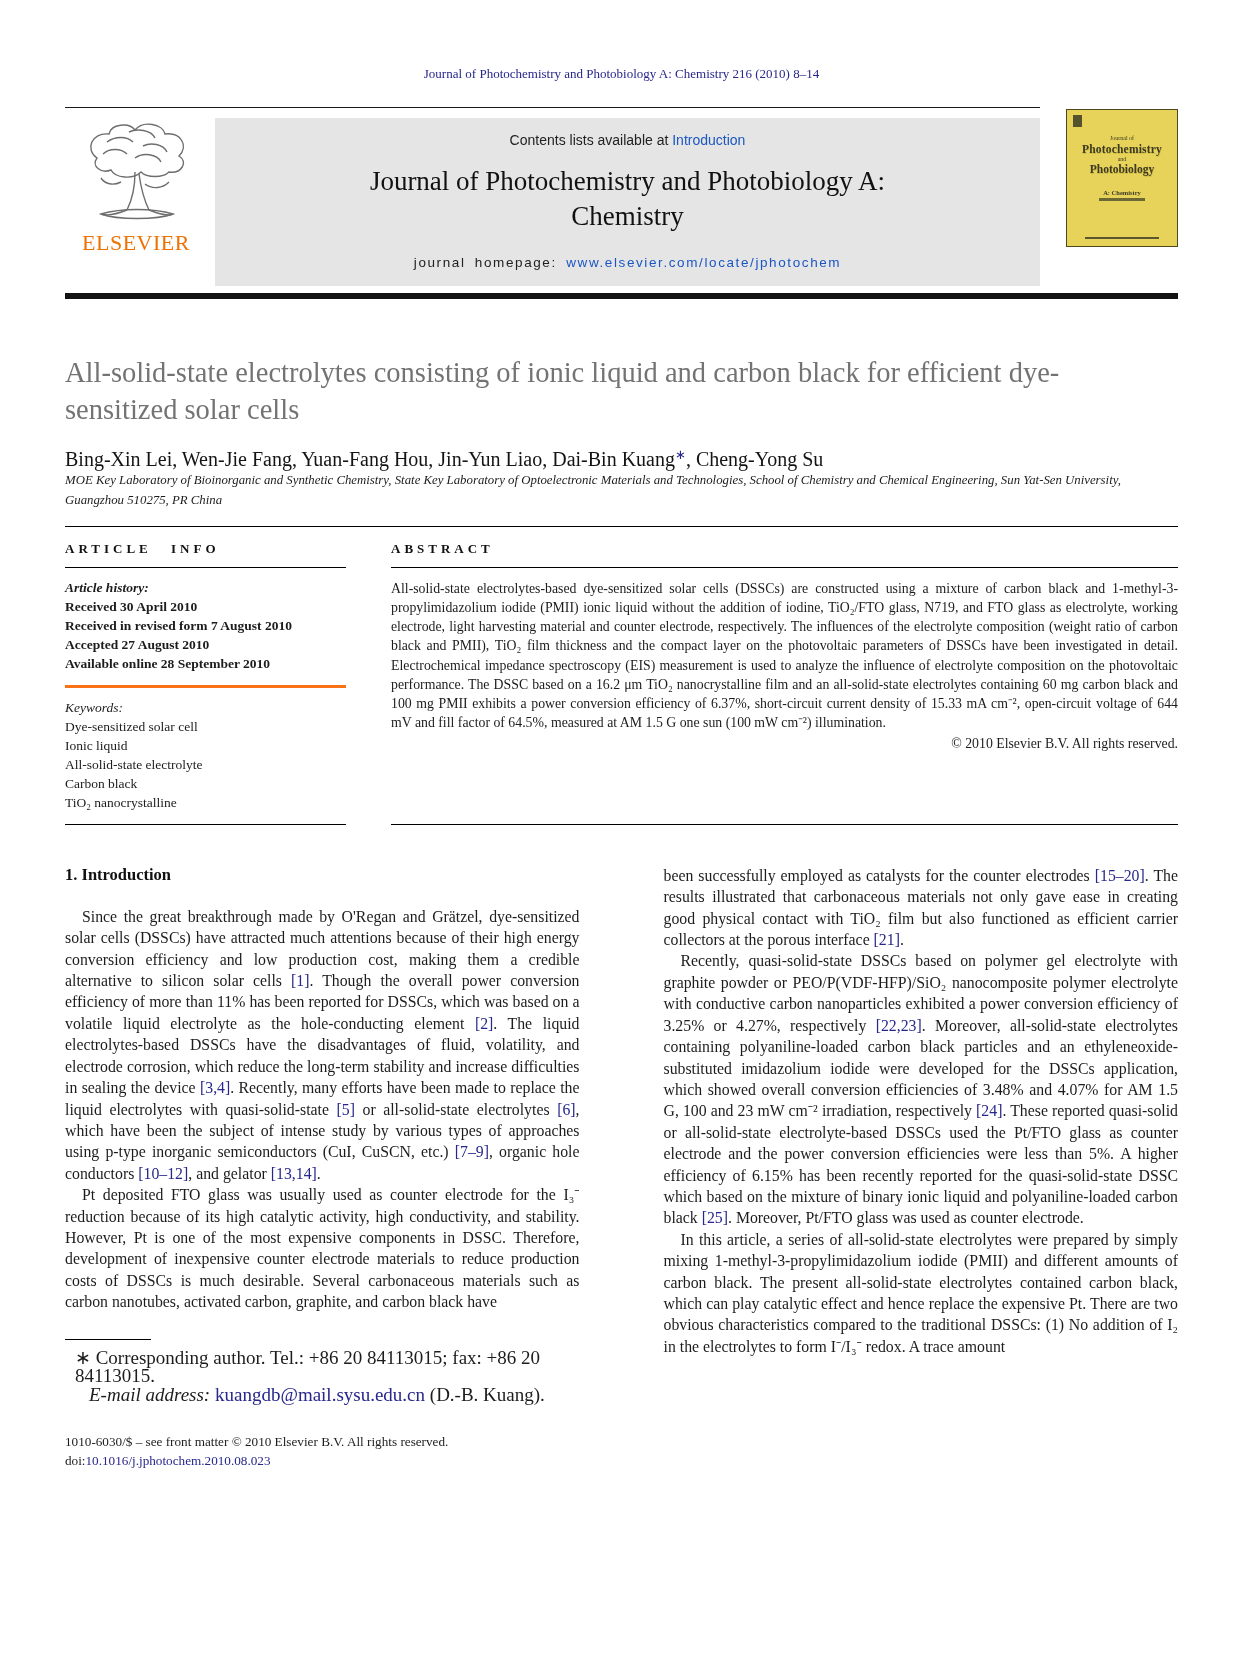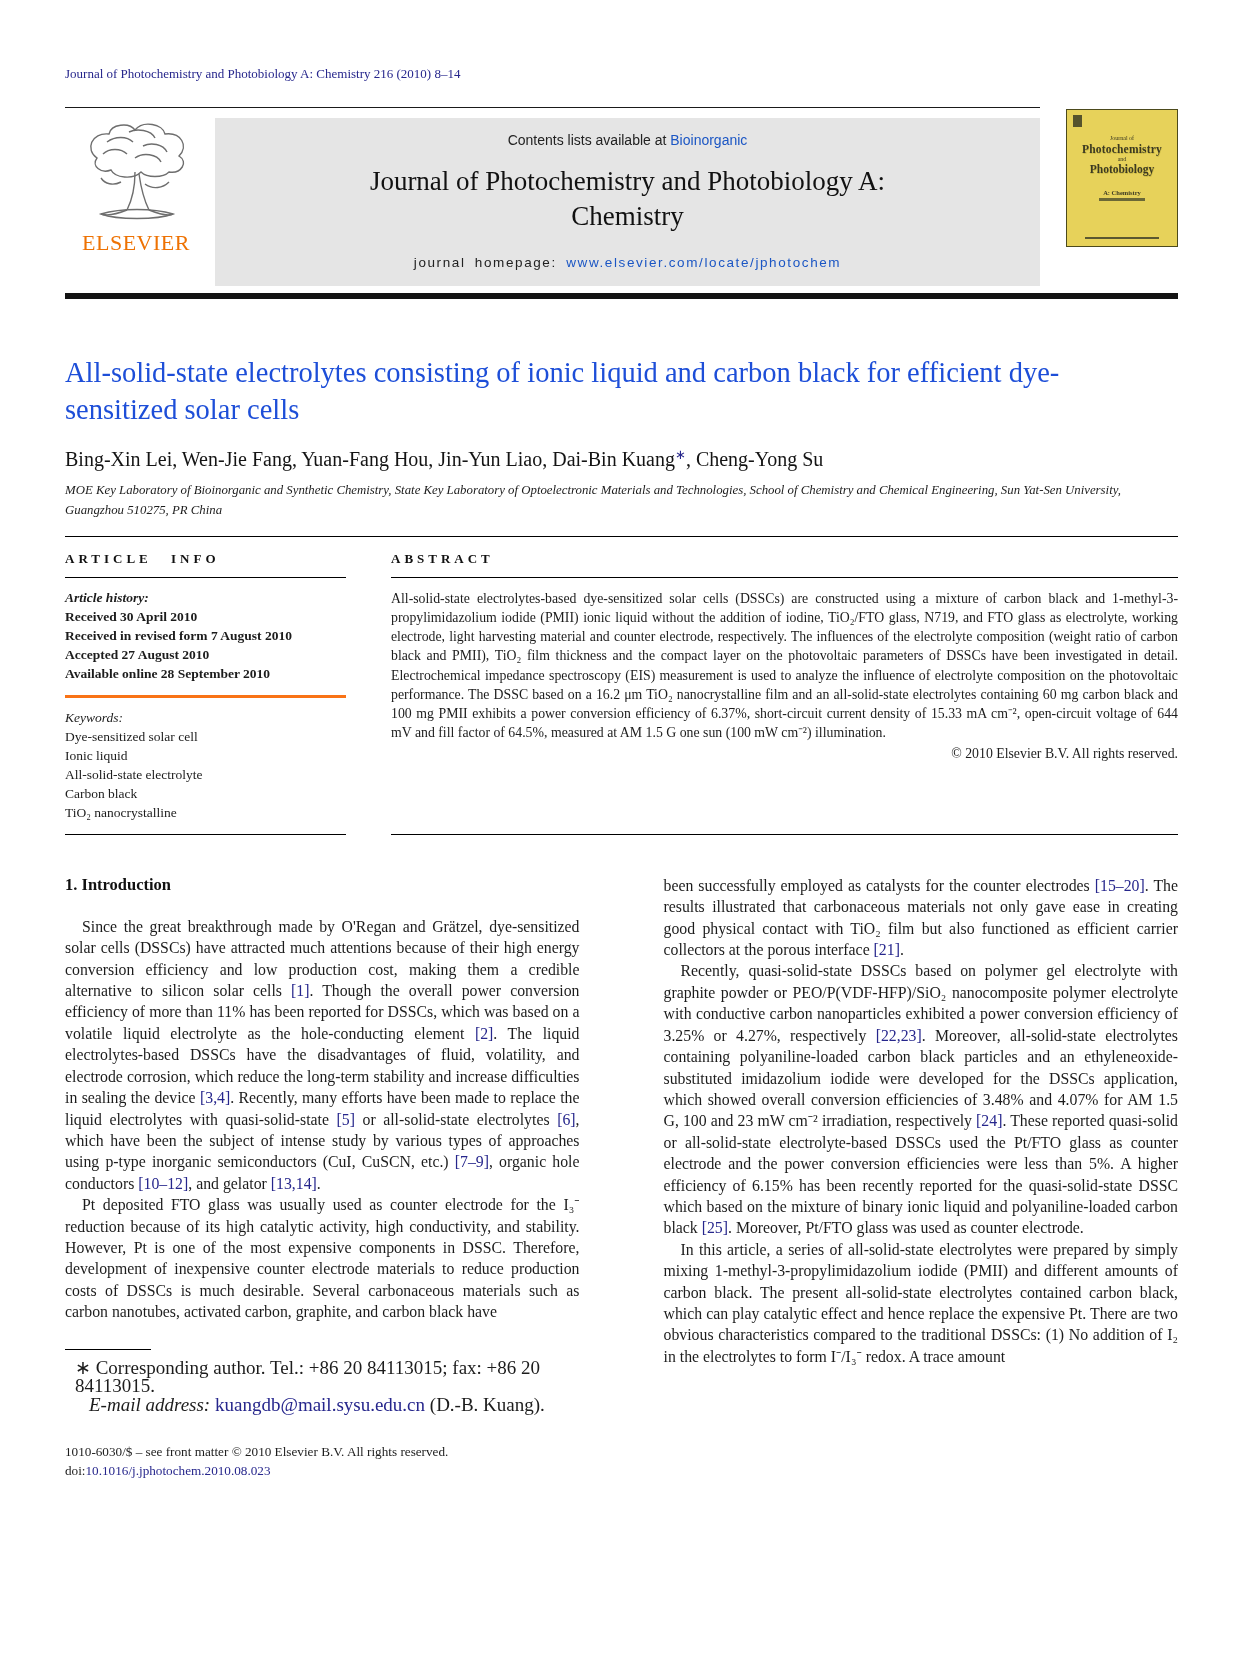--- a/index.html
+++ b/index.html
@@ -5,21 +5,21 @@
   * { margin: 0; padding: 0; box-sizing: border-box; }
   html, body { background: #ffffff; }
   body { font-family: "Liberation Serif", serif; color: #1c1c1c; }
   .page {
     width: 1241px; min-height: 1654px; margin: 0 auto;
     padding: 66px 63px 40px 65px; background: #fff; position: relative;
   }
 
   
   .head-cite {
-    font-size: 13px; color: var(--link, #26268c);
+    text-align: center; font-size: 13px; color: var(--link, #26268c);
     margin-bottom: 25px;
   }
 
   
   .masthead { display: flex; align-items: stretch; }
   .mast-main {
     flex: 1; display: flex; align-items: stretch;
     border-top: 1.5px solid #1a1a1a; padding-top: 10px;
   }
   .logo-box { width: 150px; padding: 2px 8px 0 0; text-align: center; }
@@ -55,26 +55,26 @@
   .cover-l3 { font-size: 6px; margin-top: 1px; }
   .cover-l4 { font-size: 11.5px; font-weight: bold; margin-top: 1px; text-shadow: 0.5px 0.5px 0 #cdbb44; }
   .cover-l5 { font-size: 6.5px; font-weight: bold; margin-top: 14px; }
   .cover-rule { width: 46px; height: 3px; background: #6b6836; margin: 2px auto 0 auto; }
   .cover-foot { position: absolute; bottom: 7px; left: 18px; right: 18px; height: 2px; background: #5b5830; }
 
   .thick-bar { height: 6px; background: var(--bar, #131313); margin-top: 7px; }
 
   
   .art-title {
-    margin-top: 55px; font-size: 28.5px; line-height: 1.3; color: #1d4ed8;
+    margin-top: 55px; font-size: 28.5px; line-height: 1.3; color: #737373;
     max-width: 1010px;
   }
   .authors { margin-top: 19px; font-size: 20px; color: #141414; }
   .corr-mark { color: var(--link, #26268c); font-size: 13px; vertical-align: 7px; }
-  .affiliation { margin-top: 10px; font-style: italic; font-size: 12.8px; line-height: 1.55; color: #1c1c1c; }
+  .affiliation { font-style: italic; font-size: 12.8px; line-height: 1.55; color: #1c1c1c; }
 
   .full-rule { border-top: 1px solid #000; margin-top: 15px; }
 
   
   .meta-row { display: flex; margin-top: 0; }
   .meta-left { width: 281px; flex-shrink: 0; border-bottom: 1px solid #000; }
   .meta-gap { width: 45px; flex-shrink: 0; }
   .meta-right { flex: 1; border-bottom: 1px solid #000; }
   .meta-heading {
     font-size: 13px; font-weight: bold; letter-spacing: 4px; word-spacing: 12px;
@@ -130,21 +130,21 @@
               <path d="M50 90 C40 94, 30 96, 24 94 M72 90 C82 94, 92 96, 96 94"></path>
               <path d="M24 94 C44 88, 76 88, 96 94 C80 100, 40 100, 24 94 Z"></path>
               <path d="M44 62 C36 66, 28 64, 24 58 M68 64 C76 70, 86 68, 92 62"></path>
             </g>
           </svg>
         </span>
         <div class="elsevier-word">ELSEVIER</div>
       </div>
       <div class="gray-box">
         <div class="contents-line">
-          <span>Contents lists available at </span><span class="blue">Bioinorganic</span>
+          <span>Contents lists available at </span><span class="blue">Introduction</span>
         </div>
         <div class="journal-title">
           <div>Journal of Photochemistry and Photobiology A:</div>
           <div>Chemistry</div>
         </div>
         <div class="homepage-line">
           <span>journal homepage: </span><span class="blue">www.elsevier.com/locate/jphotochem</span>
         </div>
       </div>
     </div>

